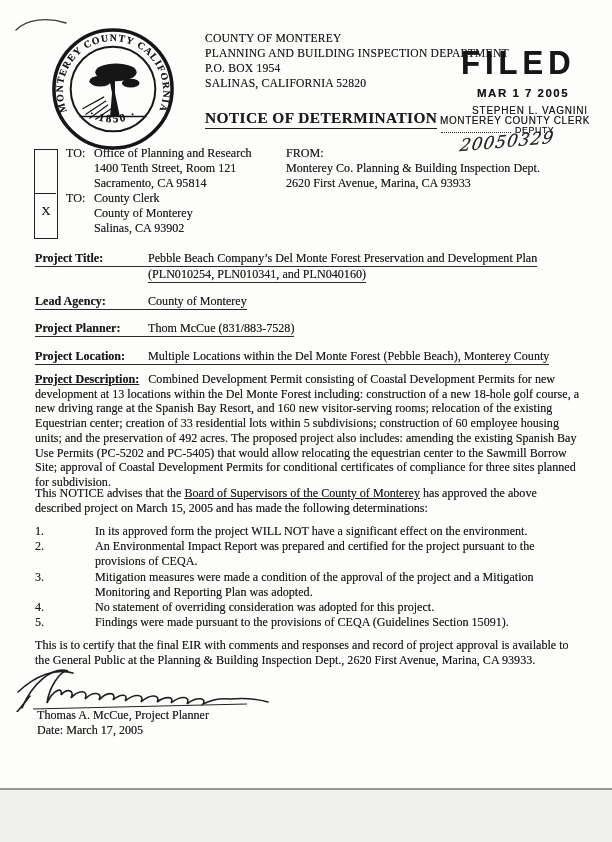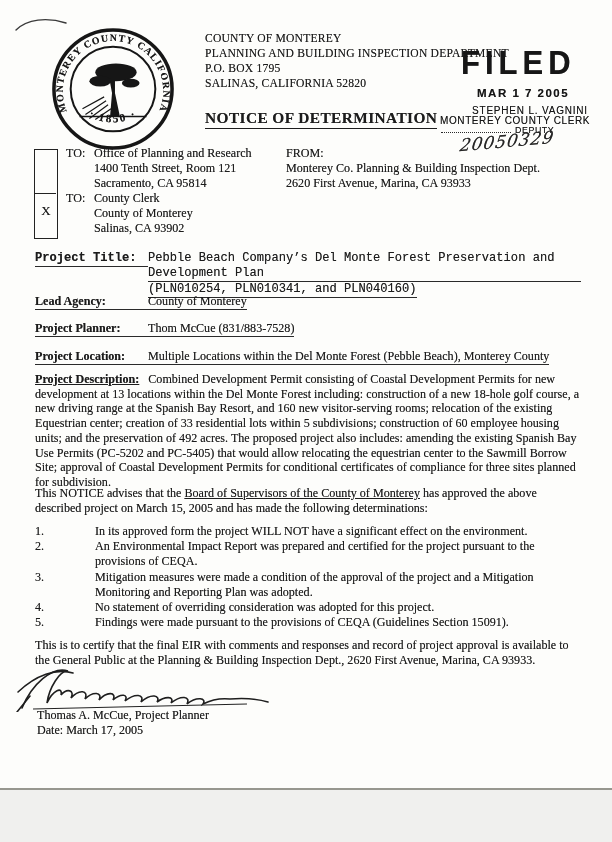--- a/index.html
+++ b/index.html
@@ -40,21 +40,21 @@
   .to1{left:66px; top:146px;} .addr1{left:94px; top:146px;}
   .to2{left:66px; top:191px;} .addr2{left:94px; top:191px;}
   .fromlbl{left:286px; top:146px;} .fromaddr{left:286px; top:161px;}
 
   
   .frow{left:35px; width:546px; display:flex; align-items:flex-start;}
   .flabel{display:inline-block; width:113px; font-weight:bold; border-bottom:1.2px solid #2a2a2a;
           flex:0 0 113px;}
   .fvals{flex:1;}
   .fline{display:inline-block; border-bottom:1.2px solid #2a2a2a; padding-bottom:0;}
-  .f1{top:251px;font-family:Liberation Mono, monospace;} .f2{top:294px;} .f3{top:321px;} .f4{top:349px;}
+  .f1{top:251px;} .f2{top:294px;} .f3{top:321px;} .f4{top:349px;}
 
   
   .desc{left:35px; top:372px; width:547px; font-size:12.1px; line-height:14.7px;}
   .dlabel{font-weight:bold; text-decoration:underline;}
   .notice{left:35px; top:486px; width:547px; font-size:12.1px; line-height:15px;}
   .u{text-decoration:underline;}
   .dets{left:35px; top:524px; width:547px; font-size:12.1px; line-height:15.2px;}
   .li{position:relative; padding-left:60px;}
   .num{position:absolute; left:0; top:0;}
   .certify{left:35px; top:638px; width:549px; font-size:12.1px; line-height:15px;}
@@ -99,21 +99,21 @@
       <ellipse cx="51" cy="56" rx="11" ry="5.5" stroke-width="0"></ellipse>
       <ellipse cx="82" cy="58" rx="9" ry="4.5" stroke-width="0"></ellipse>
       <path d="M36,90 L57,76 M33,84 L55,72 M40,94 L59,80 M46,95 L62,84" stroke-width="1.2" fill="none"></path>
       <path d="M30,92 H 98" stroke-width="1.6" fill="none"></path>
     </g>
   </svg>
 
   <div class="abs agency">
     <div>COUNTY OF MONTEREY</div>
     <div>PLANNING AND BUILDING INSPECTION DEPARTMENT</div>
-    <div>P.O. BOX 1795</div>
+    <div>P.O. BOX 1954</div>
     <div>SALINAS, CALIFORNIA 52820</div>
   </div>
 
   <div class="abs stamp filed">FILED</div>
   <div class="abs stamp filed-date">MAR 1 7 2005</div>
   <div class="abs stamp clerk-name">STEPHEN L. VAGNINI</div>
   <div class="abs stamp clerk-title">MONTEREY COUNTY CLERK</div>
   <div class="abs stamp deputy-row">
     <span class="deputy-rule"></span><span>DEPUTY</span>
   </div>

